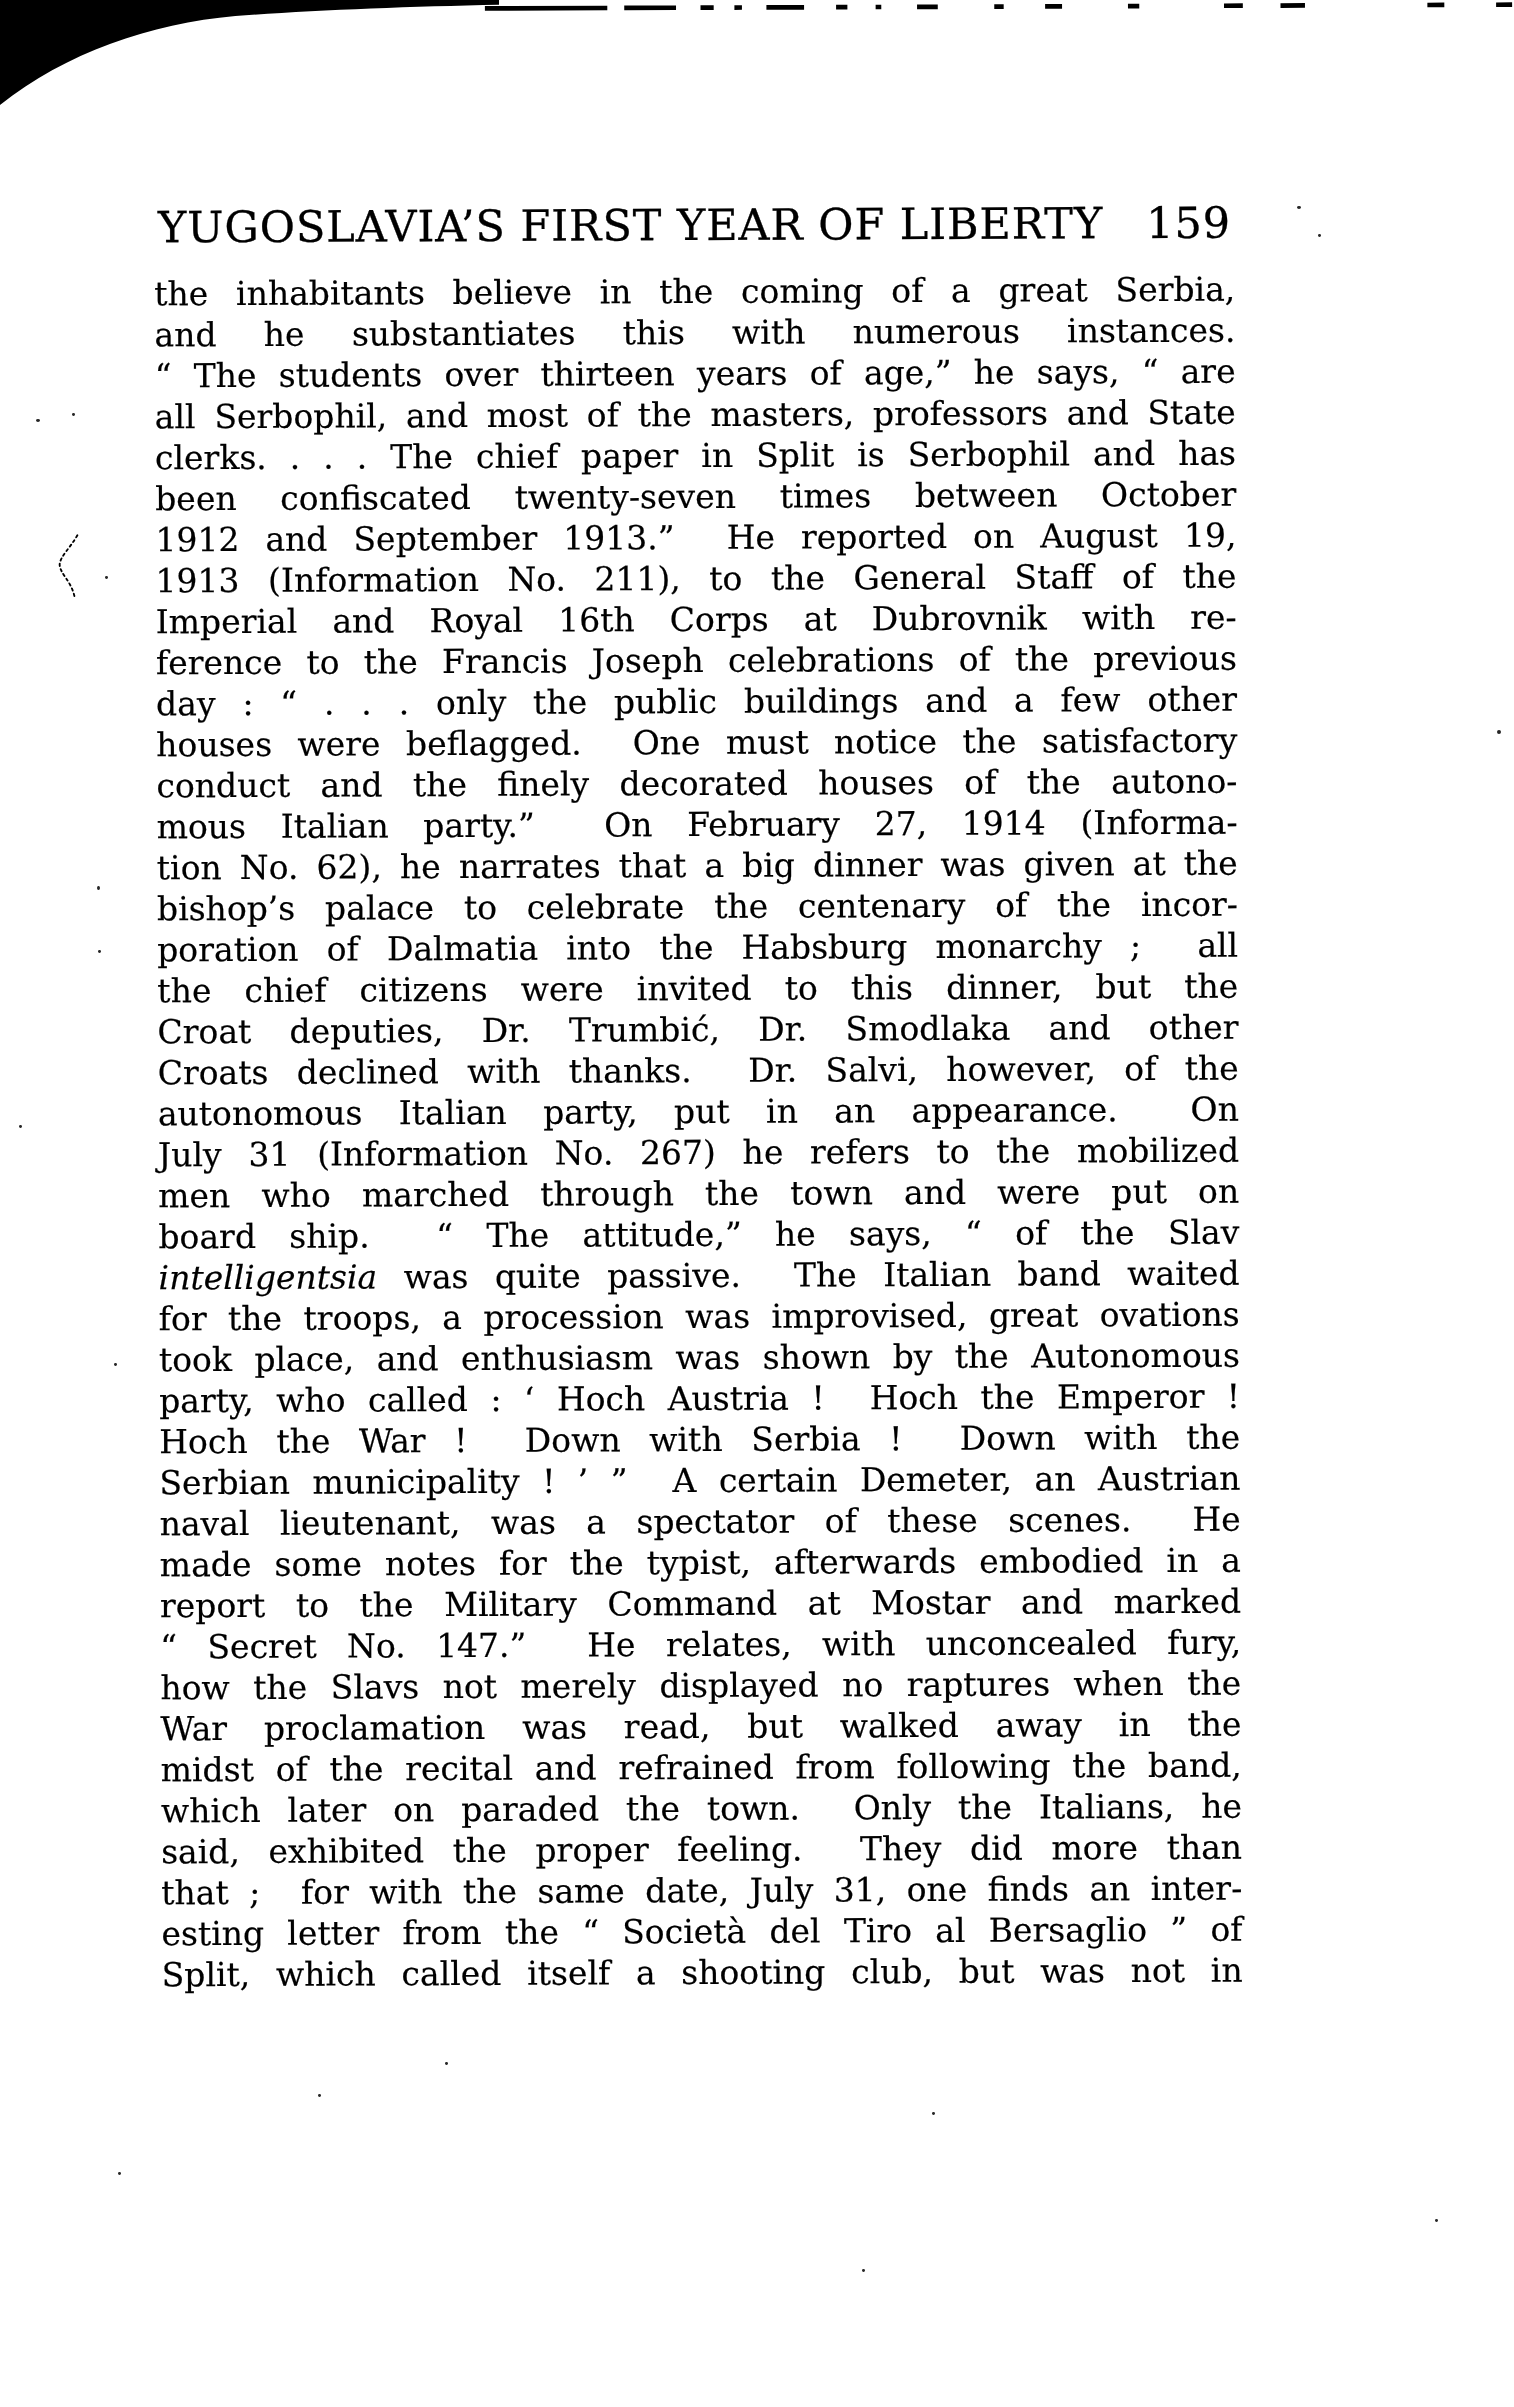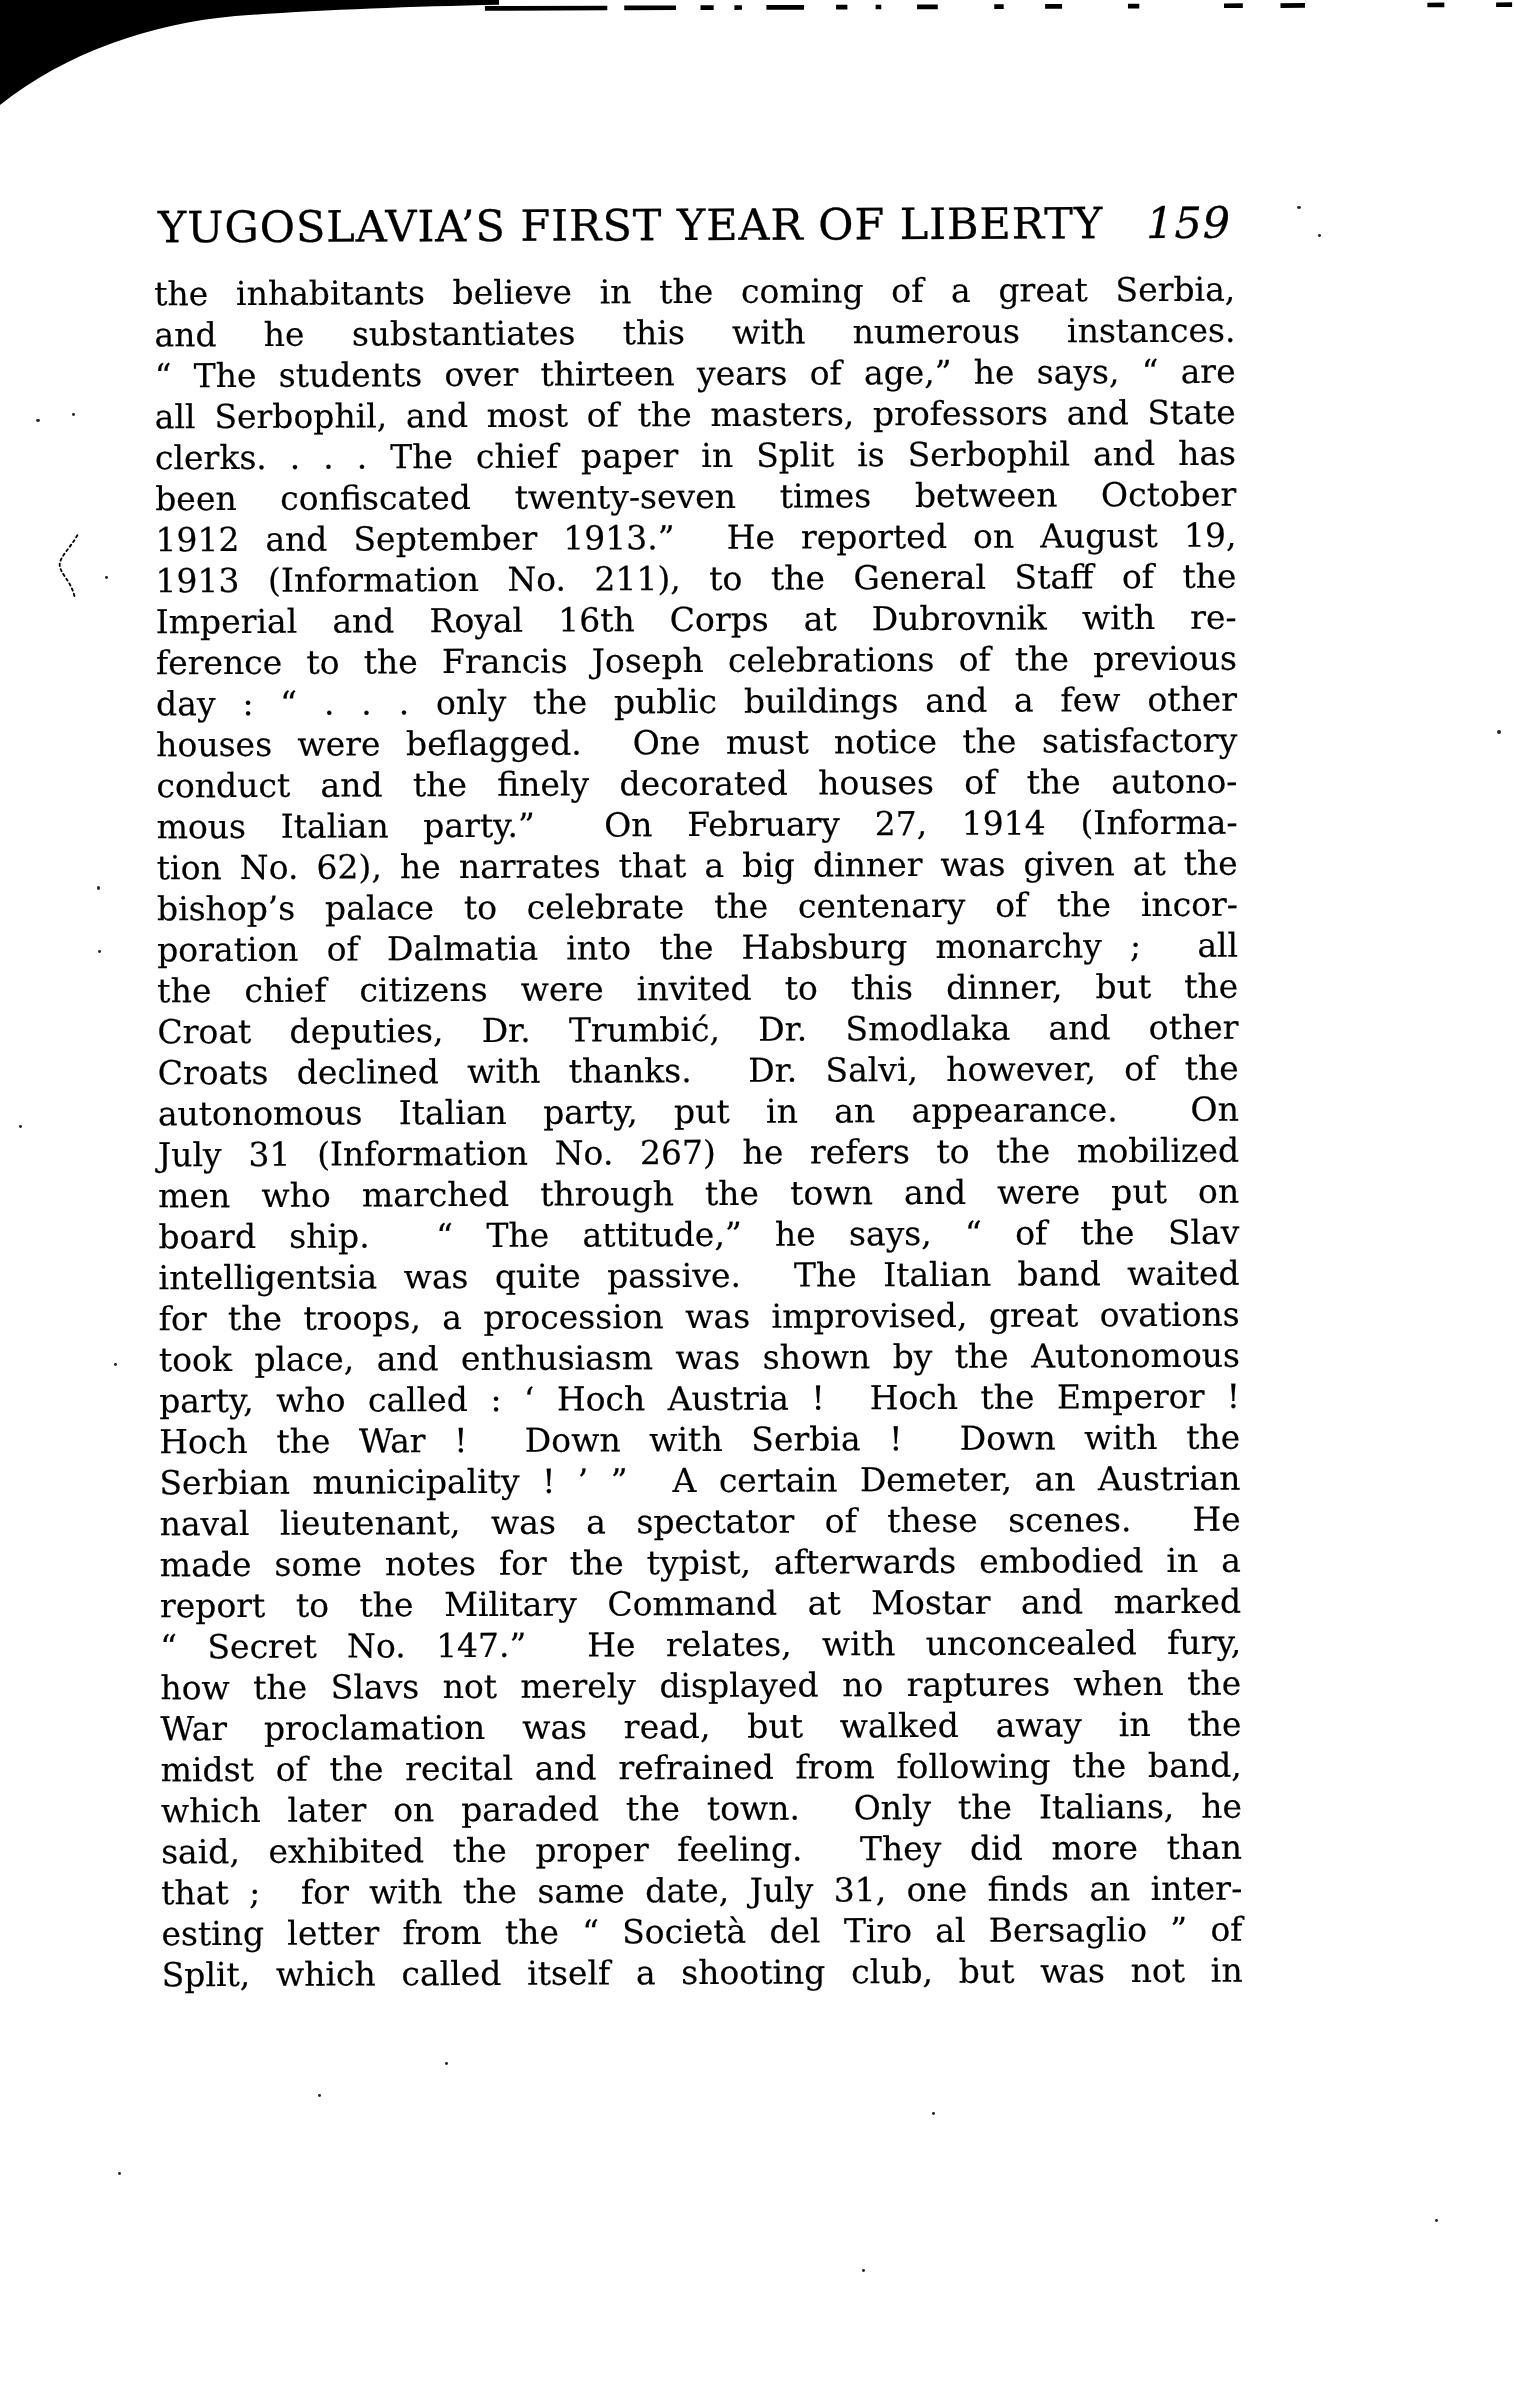--- a/index.html
+++ b/index.html
@@ -30,39 +30,39 @@
     position: absolute;
     top: 200px;
     left: 0;
     width: 100%;
     text-align: center;
     font-size: 43px;
     letter-spacing: 0.9px;
     white-space: nowrap;
     -webkit-text-stroke: 0.3px #000;
   }
-  .page-header .pagenum { margin-left: 43px; font-style: italic; }
+  .page-header .pagenum { margin-left: 43px; }
   .body-text {
     position: absolute;
     top: 271px;
     left: 0;
     width: 1081px;
     -webkit-text-stroke: 0.2px #000;
   }
   .line {
     font-size: 33px;
     line-height: 41px;
     height: 41px;
     text-align: justify;
     text-align-last: justify;
     -moz-text-align-last: justify;
     white-space: normal;
     overflow: visible;
   }
-  .it { }
+  .it { font-style: italic; }
   .margin-mark {
     position: absolute;
     left: 55px; top: 533px;
     width: 28px; height: 68px;
   }
   .speck {
     position: absolute;
     background: #000;
     border-radius: 50%;
     opacity: 0.85;

